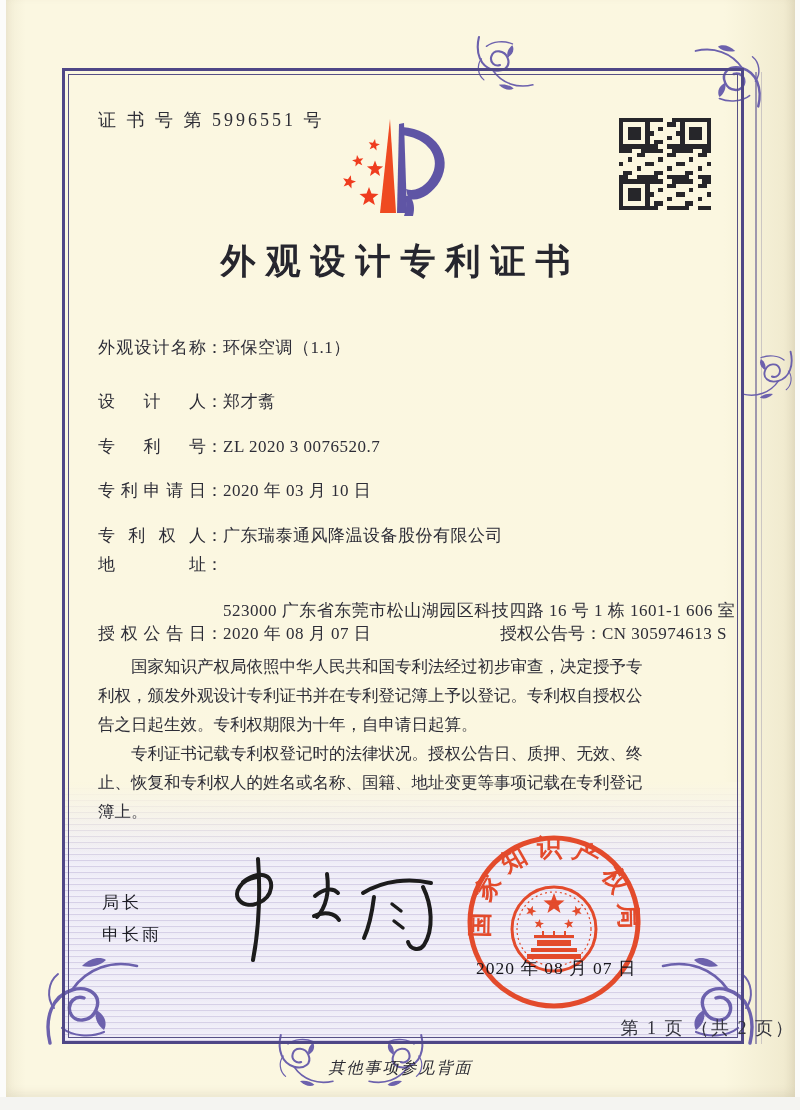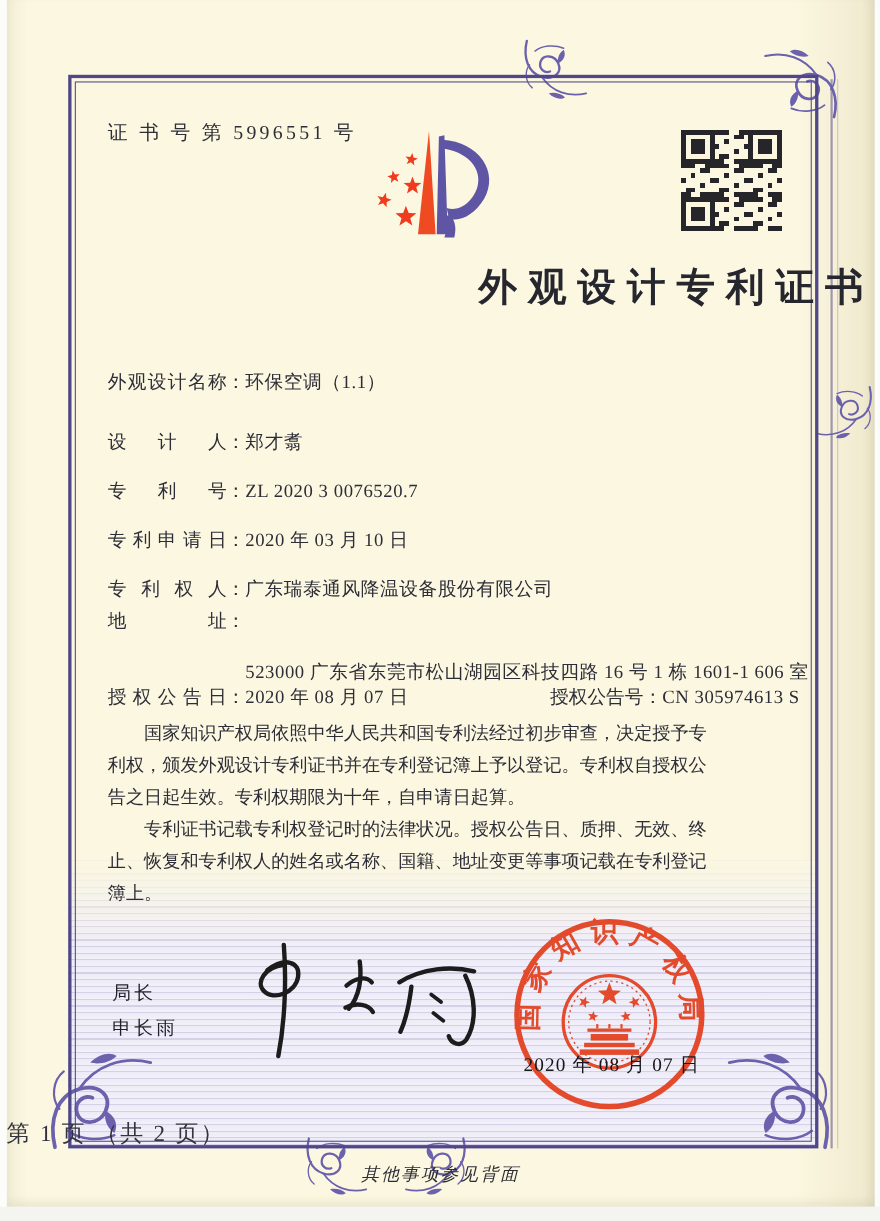--- a/index.html
+++ b/index.html
@@ -14,34 +14,34 @@
     background:linear-gradient(180deg,#fbf7e0 0%,rgba(251,247,224,0) 30%);}
   .frame{position:absolute;left:56px;top:68px;width:676px;height:970px;
     border:3px solid #4f4787;}
   .frame-inner{position:absolute;inset:3px;border:1px solid #575086;}
   .curl-line{position:absolute;left:749px;top:72px;width:2px;height:972px;
     background:rgba(85,76,140,.55);}
   .curl-line2{position:absolute;left:755px;top:72px;width:1px;height:972px;
     background:rgba(85,76,140,.25);}
   .abs{position:absolute;}
   .cert-number{left:92px;top:108px;font-size:18px;letter-spacing:3px;color:#2e2e36;}
-  .title{left:0;top:238px;width:100%;text-align:right;font-size:35px;font-weight:700;
+  .title{left:0;top:238px;width:100%;text-align:center;font-size:35px;font-weight:700;
     letter-spacing:10px;color:#26262e;}
   .row{left:92px;font-size:17px;color:#2d2d37;white-space:nowrap;}
   .lbl{display:inline-block;width:108px;text-align:justify;text-align-last:justify;}
   .colon{display:inline-block;width:17px;}
   .val{letter-spacing:.5px;margin-top:44px;}
   .val-wrap{display:inline-block;vertical-align:top;white-space:normal;width:516px;line-height:28px;}
   .row2-field{position:absolute;left:402px;top:0;}
   .paras{left:92px;top:652px;width:560px;font-size:16.5px;line-height:29px;color:#2d2d37;}
   .paras p{margin:0;text-indent:2em;}
   .officer{left:96px;font-size:17px;letter-spacing:3px;color:#1f1f27;
     font-family:"Liberation Sans","DejaVu Sans",sans-serif;}
   .seal-date{left:470px;top:956px;font-size:17.5px;letter-spacing:1px;color:#17171d;z-index:7;}
-  .page-indicator{left:0;top:1016px;width:100%;text-align:left;font-size:21px;
+  .page-indicator{left:0;top:1016px;width:100%;text-align:right;font-size:18px;
     letter-spacing:2px;color:#33333d;}
   .back-note{left:0;top:1058px;width:100%;text-align:center;font-size:16px;
     font-style:italic;letter-spacing:2px;color:#2c2c34;}
   .z2{z-index:2}.z3{z-index:3}.z4{z-index:4}.z5{z-index:5}
   svg{display:block;}
   .edge-left{position:absolute;left:0;top:0;width:6px;height:1110px;background:#fcfcfa;}
   .edge-bottom{position:absolute;left:0;top:1097px;width:800px;height:13px;background:#f4f4f1;}
 </style>
 </head>
 <body>

